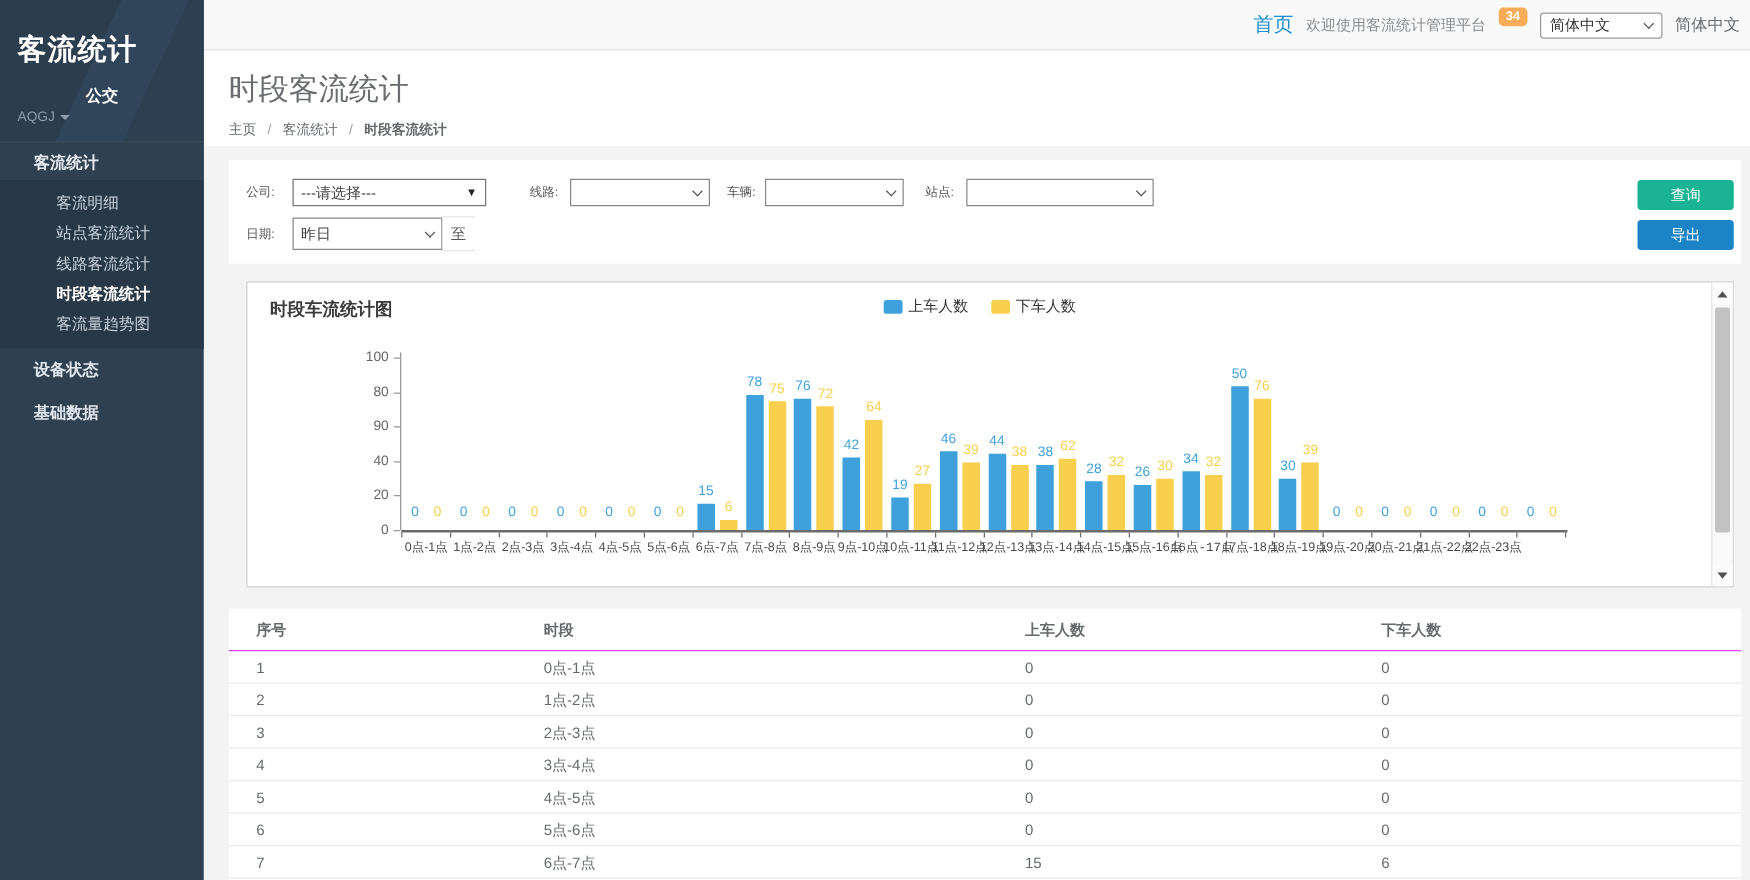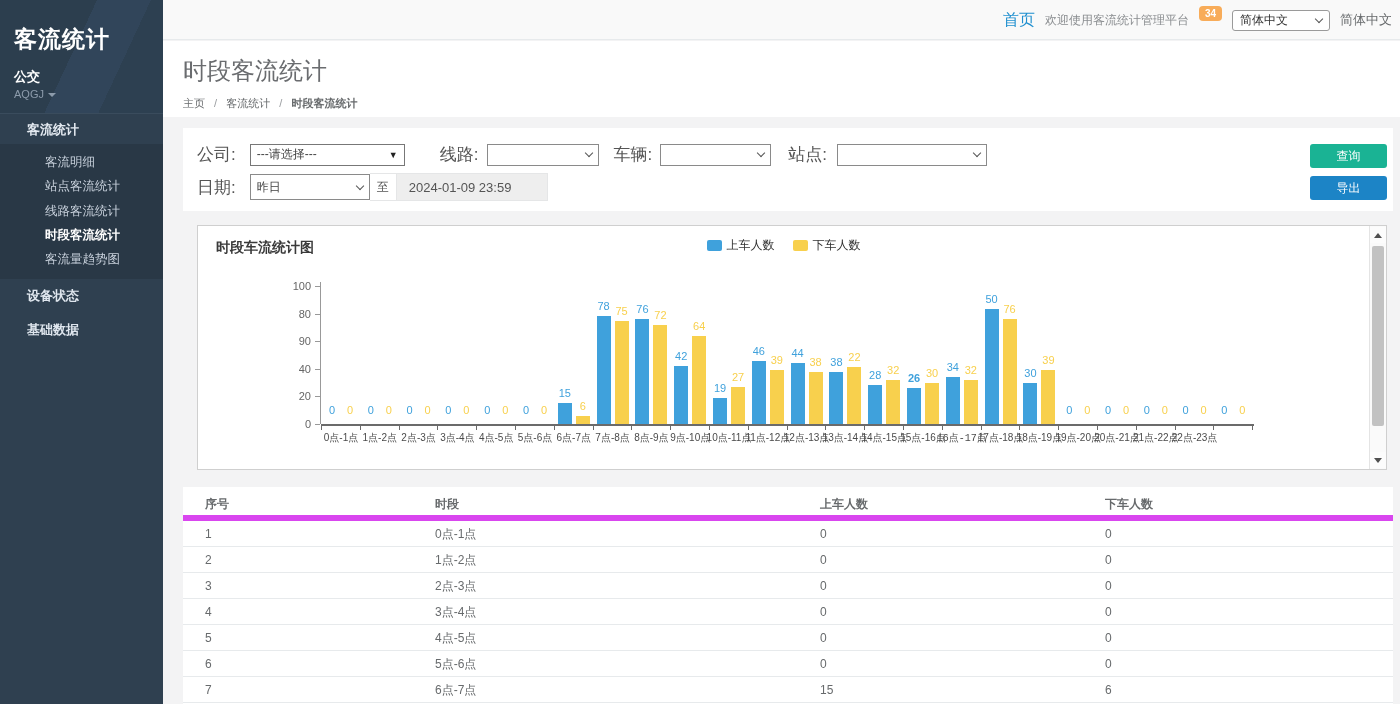--- a/index.html
+++ b/index.html
@@ -4,21 +4,21 @@
 <style>
   * { margin:0; padding:0; box-sizing:border-box; }
   html,body { width:1400px; height:704px; overflow:hidden;
     font-family:"Liberation Sans","DejaVu Sans",sans-serif; background:#f3f3f4; }
 
   
   .sidebar { position:absolute; left:0; top:0; width:163px; height:704px; background:#2f4050; z-index:5; }
   .logo-area { height:113px; padding:24px 14px 0 14px;
     background:linear-gradient(115deg,#2c3e4e 0%,#2c3e4e 45%,#31455a 45%,#31455a 70%,#2d4051 70%); }
   .logo-title { color:#fff; font-size:23px; font-weight:bold; letter-spacing:1px; }
-  .logo-org { color:#fff; font-size:13px; font-weight:bold; margin-top:13px; }
+  .logo-org { color:#fff; font-size:13px; font-weight:bold; margin-top:13px;text-align:center; }
   .logo-code { color:#8c9bab; font-size:11px; margin-top:2px; }
   .caret-down { display:inline-block; width:0; height:0; border-left:4px solid transparent;
     border-right:4px solid transparent; border-top:4px solid #8c9bab; margin-left:4px; vertical-align:middle; }
   .menu-section { height:31px; line-height:31px; padding-left:27px; color:#e4eaf1; font-size:13px;
     font-weight:bold; background:#2f4050; border-top:1px solid #3a4c5d; cursor:pointer; }
   .submenu { background:#293846; padding:6px 0 8px 0; }
   .subitem { height:24.3px; line-height:24.3px; padding-left:45px; font-size:12.5px; color:#c8d1dc; cursor:pointer; }
   .subitem.active { color:#ffffff; font-weight:bold; }
   .toplevel { height:34px; line-height:34px; padding-left:27px; color:#dfe6ee; font-size:13px; font-weight:bold; cursor:pointer; }
 
@@ -43,21 +43,21 @@
   .breadcrumb .crumb.last { font-weight:bold; cursor:default; }
 
   
   .content { position:absolute; left:163px; top:117px; width:1237px; height:587px; background:#f3f3f4; }
   .card { position:absolute; background:#fff; }
 
   
   .filter-card { left:20px; top:11px; width:1210px; height:83px; }
   .frow { position:absolute; left:14px; display:flex; align-items:center; }
   .frow1 { top:15px; } .frow2 { top:45px; }
-  .flabel { font-size:17px; color:#555; }
+  .flabel { font-size:10px; color:#555; }
   .sel { background:#fff; border:1px solid #8a8a8a; height:22px; display:flex; align-items:center;
     justify-content:space-between; padding:0 6px; font-size:12px; color:#444; cursor:pointer; }
   .sel.native { border:1px solid #777; }
   .tri { font-size:9px; color:#222; }
   .chev { width:6px; height:6px; border-right:1.4px solid #555; border-bottom:1.4px solid #555;
     transform:rotate(45deg); margin-top:-3px; }
   .dinput { background:#eee; border:1px solid #e5e6e7; height:28px; display:flex; align-items:center;
     padding:0 12px; font-size:13px; color:#555; cursor:default; }
   .tosep { background:#fff; border:1px solid #e5e6e7; border-left:none; border-right:none; width:26px; height:28px;
     display:flex; align-items:center; justify-content:center; font-size:12px; color:#555; }
@@ -82,21 +82,21 @@
   .xtick { position:absolute; width:1px; height:4px; background:#6b6b6b; }
   .scrollbar { position:absolute; right:0; top:0; width:17px; height:100%; background:#fafafa; border-left:1px solid #e4e4e4; }
   .sb-btn { position:absolute; left:0; width:16px; height:16px; background:#fcfcfc; display:flex; align-items:center; justify-content:center; cursor:pointer; }
   .sb-up { top:1px; } .sb-down { bottom:1px; }
   .arrow-up { width:0; height:0; border-left:4px solid transparent; border-right:4px solid transparent; border-bottom:5px solid #505050; }
   .arrow-down { width:0; height:0; border-left:4px solid transparent; border-right:4px solid transparent; border-top:5px solid #505050; }
   .sb-thumb { position:absolute; left:2px; top:20px; width:12px; height:180px; background:#c2c2c2; border-radius:2px; cursor:pointer; }
 
   
   .table-card { left:20px; top:370px; width:1210px; height:340px; }
-  .thead { position:relative; height:34px; border-bottom:6px solid #d946ef; }
+  .thead { position:relative; height:34px; border-bottom:1px solid #d946ef; }
   .tcell { position:absolute; font-size:12px; color:#676a6c; line-height:26px; white-space:nowrap; }
   .thead .tcell { font-weight:bold; line-height:34px; }
   .trow { position:relative; height:26px; border-bottom:1px solid #e7eaec; }
   .c0 { left:22px; } .c1 { left:252px; } .c2 { left:637px; } .c3 { left:922px; }
 </style>
 </head>
 <body>
 
 <div class="sidebar">
   <div class="logo-area">
@@ -167,21 +167,20 @@
         <span class="chev"></span>
       </div>
     </div>
     <div class="frow frow2">
       <span class="flabel">日期:</span>
       <div class="sel" style="width:120px;margin-left:14px;height:26px;">
         <span>昨日</span>
         <span class="chev"></span>
       </div>
       <div class="tosep">至</div>
-      <div class="dinput" style="width:152px;">2024-01-09 23:59</div>
     </div>
     <button class="btn btn-query">查询</button>
     <button class="btn btn-export">导出</button>
   </div>
 
   <div class="card chart-card">
     <div class="chart-title">时段车流统计图</div>
     <div class="legend">
       <div class="legend-item">
         <span class="legend-swatch" style="background: rgb(63, 161, 220);"></span>
@@ -281,29 +280,29 @@
         <div class="vlabel" style="left: 561.8px; top: 128.18px; color: rgb(248, 208, 77);">39</div>
         <div class="xlabel" style="left: 529.8px; top: 205px;">11点-12点</div>
         <div class="bar" style="left: 592.6px; top: 137.28px; height: 60.72px; background: rgb(63, 161, 220);"></div>
         <div class="vlabel" style="left: 582.6px; top: 121.28px; color: rgb(63, 161, 220);">44</div>
         <div class="bar" style="left: 610.6px; top: 145.56px; height: 52.44px; background: rgb(248, 208, 77);"></div>
         <div class="vlabel" style="left: 600.6px; top: 129.56px; color: rgb(248, 208, 77);">38</div>
         <div class="xlabel" style="left: 568.6px; top: 205px;">12点-13点</div>
         <div class="bar" style="left: 631.4px; top: 145.56px; height: 52.44px; background: rgb(63, 161, 220);"></div>
         <div class="vlabel" style="left: 621.4px; top: 129.56px; color: rgb(63, 161, 220);">38</div>
         <div class="bar" style="left: 649.4px; top: 141.42px; height: 56.58px; background: rgb(248, 208, 77);"></div>
-        <div class="vlabel" style="left: 639.4px; top: 125.42px; color: rgb(248, 208, 77);">22</div>
+        <div class="vlabel" style="left: 639.4px; top: 125.42px; color: rgb(248, 208, 77);">62</div>
         <div class="xlabel" style="left: 607.4px; top: 205px;">13点-14点</div>
         <div class="bar" style="left: 670.2px; top: 159.36px; height: 38.64px; background: rgb(63, 161, 220);"></div>
         <div class="vlabel" style="left: 660.2px; top: 143.36px; color: rgb(63, 161, 220);">28</div>
         <div class="bar" style="left: 688.2px; top: 153.84px; height: 44.16px; background: rgb(248, 208, 77);"></div>
         <div class="vlabel" style="left: 678.2px; top: 137.84px; color: rgb(248, 208, 77);">32</div>
         <div class="xlabel" style="left: 646.2px; top: 205px;">14点-15点</div>
         <div class="bar" style="left: 709px; top: 162.12px; height: 35.88px; background: rgb(63, 161, 220);"></div>
-        <div class="vlabel" style="left: 699px; top: 146.12px; color: rgb(63, 161, 220); font-weight: bold;">26</div>
+        <div class="vlabel" style="left: 699px; top: 146.12px; color: rgb(63, 161, 220);">26</div>
         <div class="bar" style="left: 727px; top: 156.6px; height: 41.4px; background: rgb(248, 208, 77);"></div>
         <div class="vlabel" style="left: 717px; top: 140.6px; color: rgb(248, 208, 77);">30</div>
         <div class="xlabel" style="left: 685px; top: 205px;">15点-16点</div>
         <div class="bar" style="left: 747.8px; top: 151.08px; height: 46.92px; background: rgb(63, 161, 220);"></div>
         <div class="vlabel" style="left: 737.8px; top: 135.08px; color: rgb(63, 161, 220);">34</div>
         <div class="bar" style="left: 765.8px; top: 153.84px; height: 44.16px; background: rgb(248, 208, 77);"></div>
         <div class="vlabel" style="left: 755.8px; top: 137.84px; color: rgb(248, 208, 77);">32</div>
         <div class="xlabel" style="left: 723.8px; top: 205px; font-family: Liberation Mono, monospace;">16点-17点</div>
         <div class="bar" style="left: 786.6px; top: 83.46px; height: 114.54px; background: rgb(63, 161, 220);"></div>
         <div class="vlabel" style="left: 776.6px; top: 67.46px; color: rgb(63, 161, 220);">50</div>

